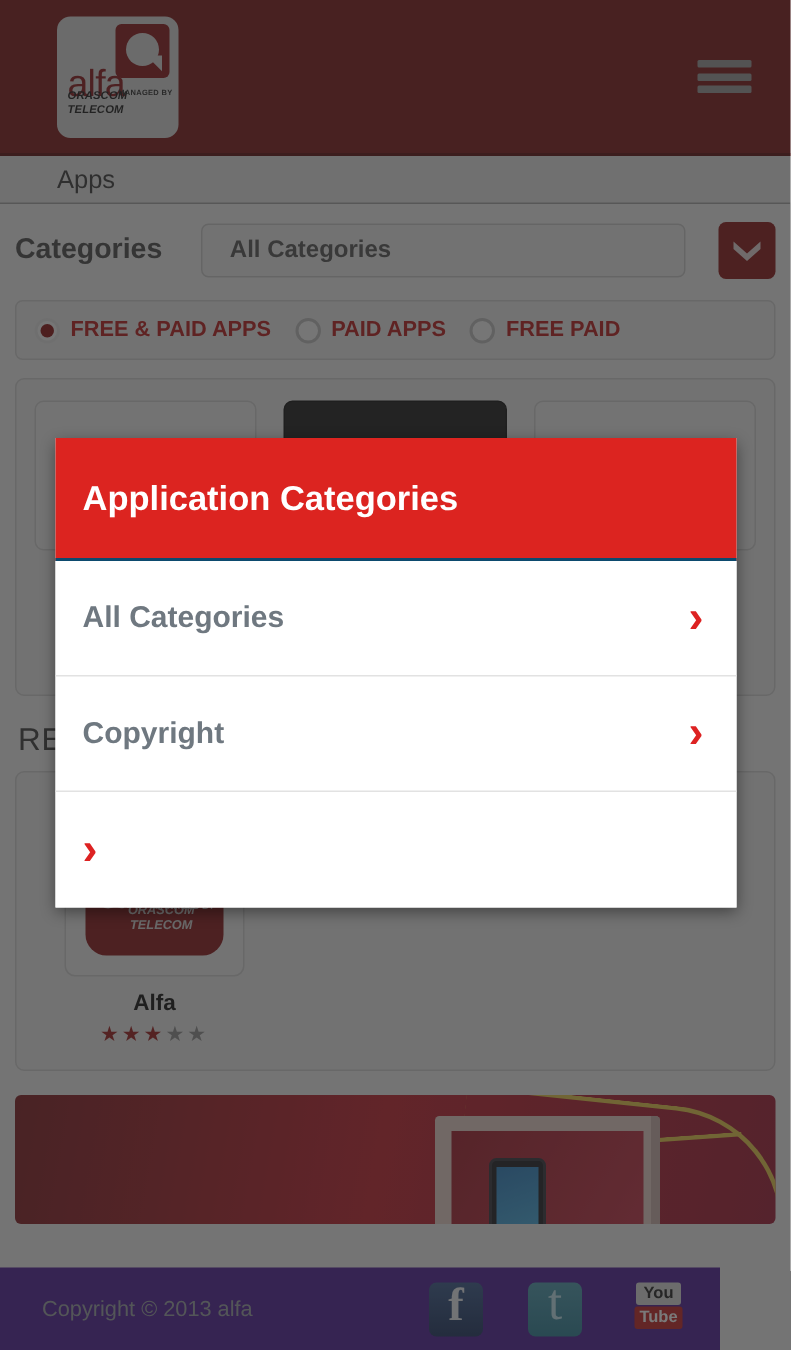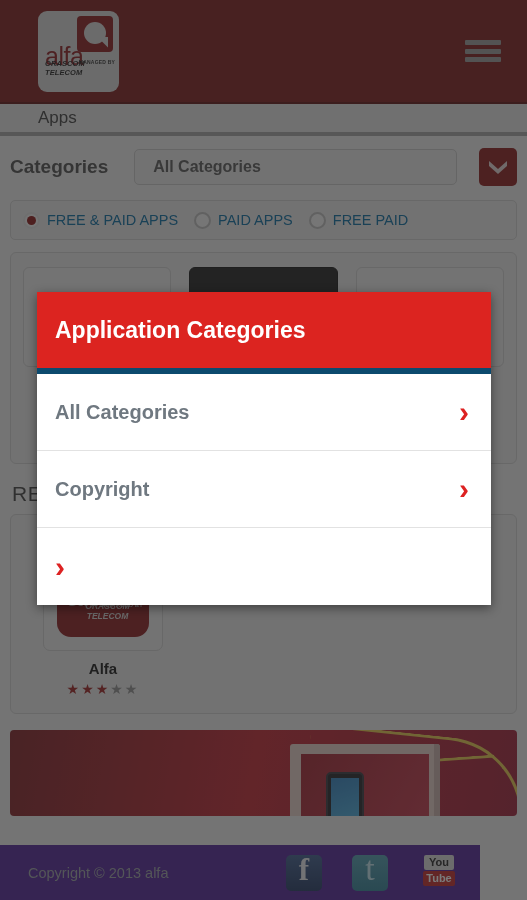--- a/index.html
+++ b/index.html
@@ -71,21 +71,21 @@
     color:#1a1a1a; letter-spacing:0.1px;
   }
   .hamburger { width:36px; height:26px; display:flex; flex-direction:column; justify-content:space-between; padding:2px 0; }
   .hamburger span { display:block; height:5px; background:#9a9a9a; border-radius:1px; }
 
   
   .crumb {
     height:32px; background:#e4e4e4;
     display:flex; align-items:center;
     padding-left:38px;
-    border-bottom:4px solid #a3a3a3;
+    border-bottom:1px solid #a3a3a3;
   }
   .crumb-text { font-size:17px; color:#3b3b3b; font-weight:400; }
 
   
   .cat-row {
     display:flex; align-items:center;
     padding:12px 0 10px 10px;
     gap:26px;
   }
   .cat-label { font-size:19px; font-weight:700; color:#4a4a4a; white-space:nowrap; }
@@ -125,21 +125,21 @@
     width:17px; height:17px; border-radius:50%;
     border:2px solid #bdbdbd; background:#f4f4f4;
     display:flex; align-items:center; justify-content:center;
     flex:none;
   }
   .radio-dot.on { border-color:#e3e3e3; }
   .radio-dot.on::after {
     content:""; width:9px; height:9px; border-radius:50%;
     background:#8a1010;
   }
-  .radio-text { font-size:14.5px; font-weight:400; color:#0369a1; white-space:nowrap; }
+  .radio-text { font-size:14.5px; font-weight:700; color:#b91c1c; white-space:nowrap; }
 
   
   .grid-panel {
     margin:12px 10px 0 10px;
     border:1px solid #d0d0d0;
     border-radius:6px;
     background:#e9e9e9;
     padding:14px 12px;
     height:212px;
     display:flex; gap:18px; justify-content:space-between;
@@ -280,21 +280,21 @@
     width:454px;
     z-index:60;
     background:#fff;
     box-shadow:0 3px 10px rgba(0,0,0,0.45);
   }
   .modal-head {
     height:82px;
     background:#dc2420;
     display:flex; align-items:center;
     padding-left:18px;
-    border-bottom:6px solid #0c4a6e;
+    border-bottom:2px solid #0c4a6e;
   }
   .modal-title { font-size:23px; font-weight:700; color:#fff; }
   .modal-list { background:#fff; }
   .modal-item {
     height:77px;
     display:flex; align-items:center;
     justify-content:space-between;
     padding:0 22px 0 18px;
     border-bottom:1px solid #e2e2e2;
   }

